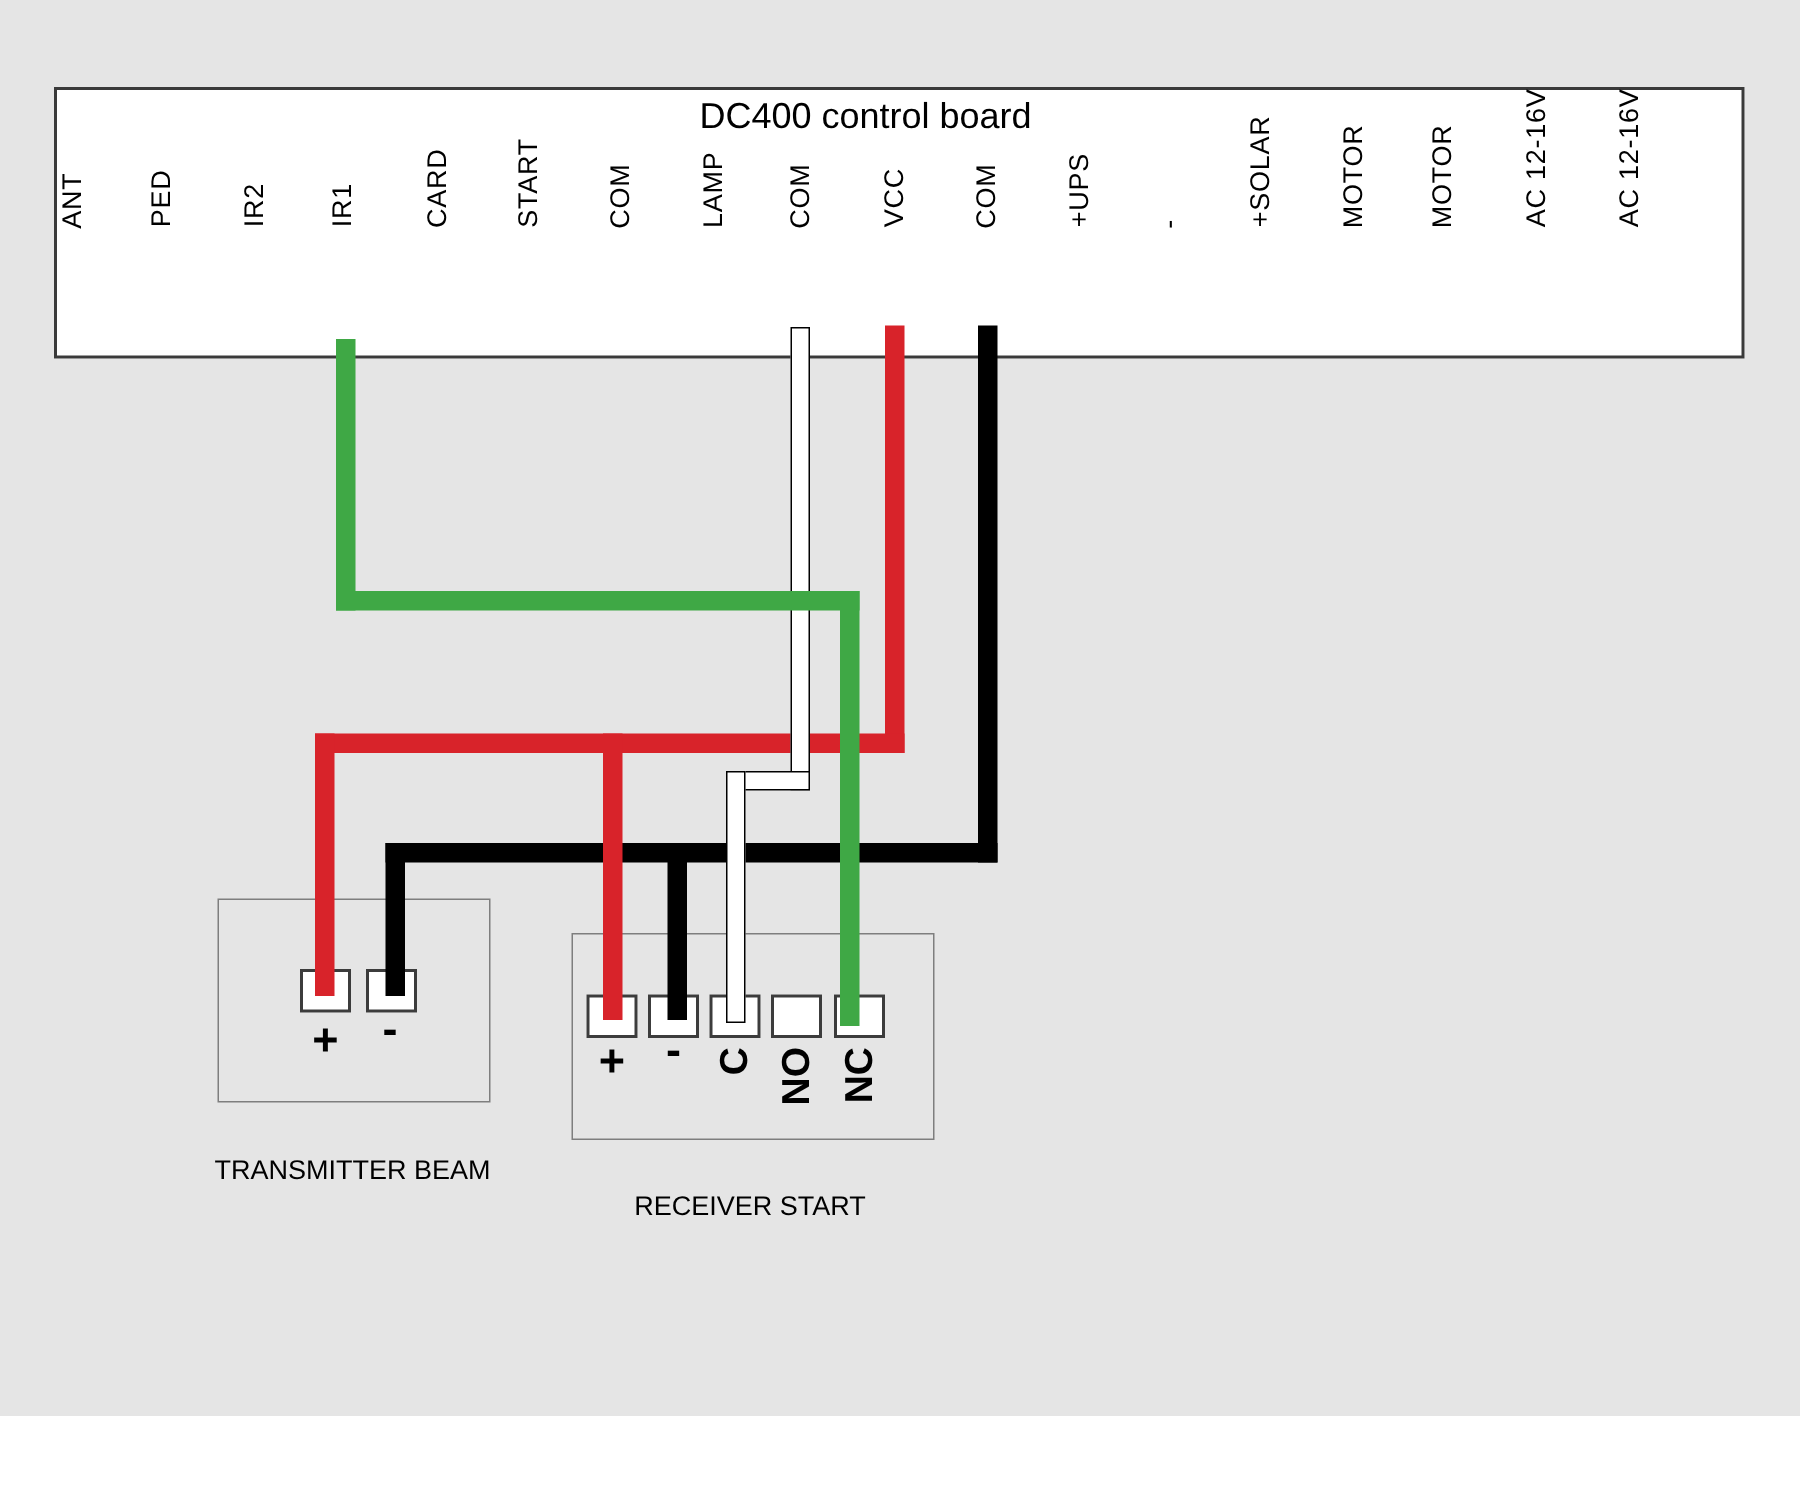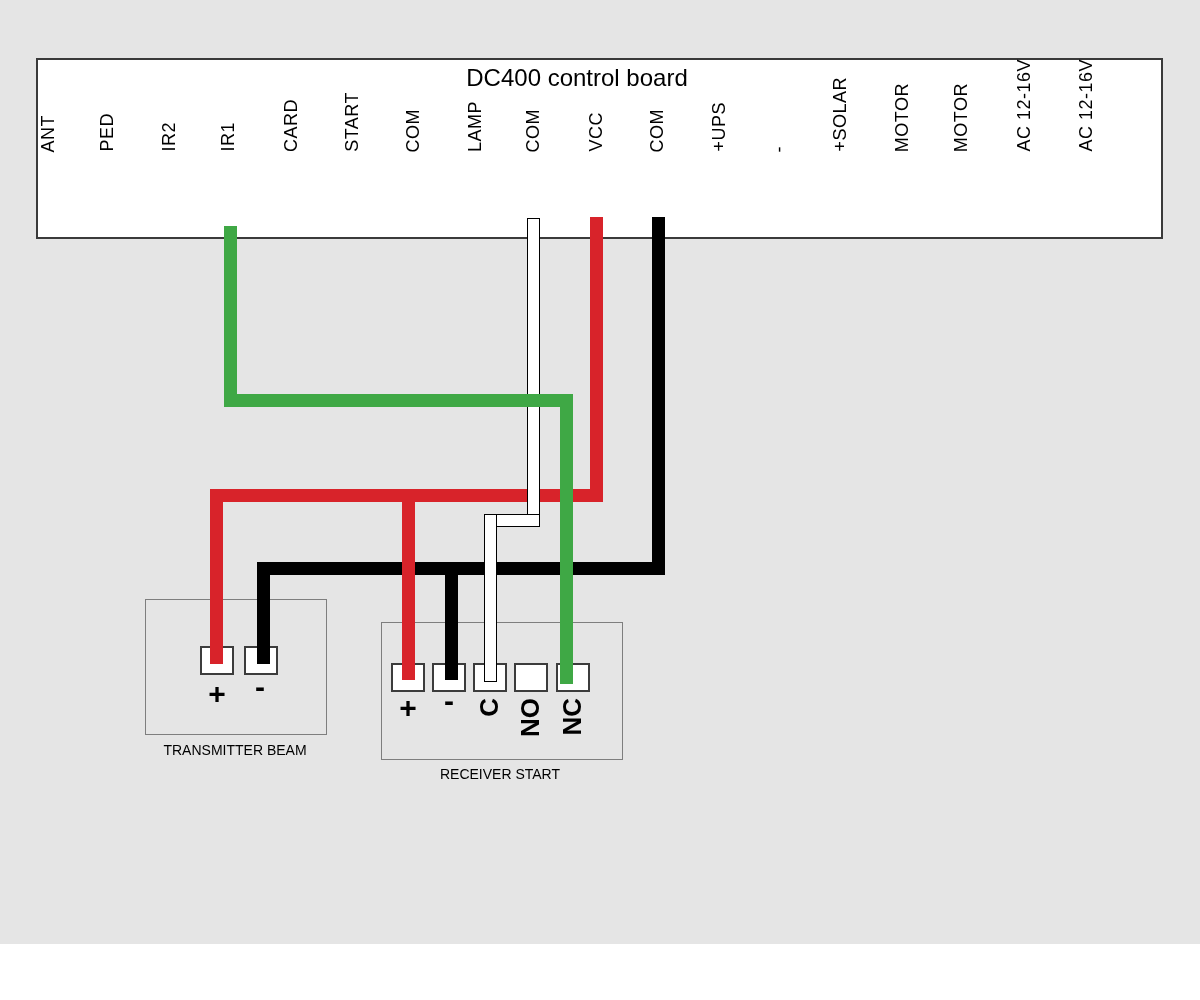--- a/index.html
+++ b/index.html
@@ -15,21 +15,21 @@
     position:absolute;bottom:792px;writing-mode:vertical-rl;transform:rotate(180deg);
     font-size:18px;line-height:20px;white-space:pre;letter-spacing:0.5px;
   }
   
   .seg{position:absolute;}
   .seg.white{background:#fff;border:1.6px solid #000;box-sizing:border-box;}
   
   .beam-box{position:absolute;border:1.5px solid #7e7e7e;box-sizing:border-box;background:transparent;}
   #tx-box{left:145px;top:599px;width:182px;height:136px;}
   #rx-box{left:381px;top:622px;width:242px;height:138px;}
-  .beam-caption{position:absolute;transform:translateX(-50%);font-size:14px;white-space:nowrap;}
+  .beam-caption{position:absolute;transform:translateX(-50%);font-size:18px;white-space:nowrap;margin-top:28px;}
   
   .pad{position:absolute;width:34px;height:29px;border:2px solid #3c3c3c;box-sizing:border-box;background:#fff;z-index:1;}
   
   .tlabel{position:absolute;transform:translate(-50%,-50%);font-size:30px;font-weight:bold;z-index:6;}
   .rlabel{
     position:absolute;writing-mode:vertical-rl;transform:rotate(180deg);
     font-size:26px;font-weight:bold;line-height:28px;z-index:6;white-space:pre;
   }
 </style>
 </head>

